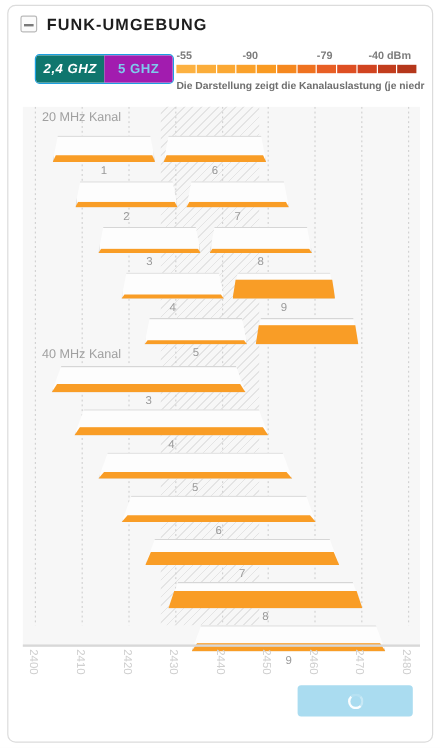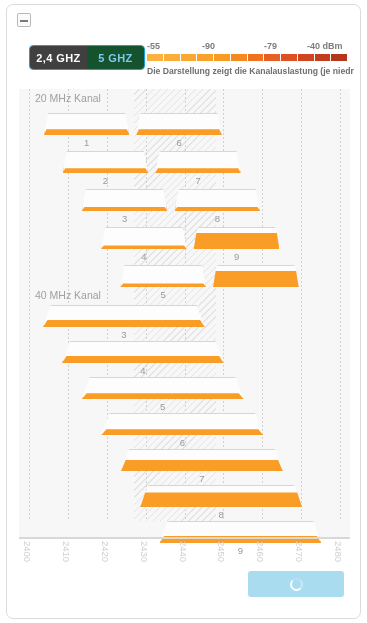--- a/index.html
+++ b/index.html
@@ -43,22 +43,22 @@
     position: absolute; left: 22px; top: 40px;
     width: 116px; height: 25px;
     border: 1px solid #1c9fe0; border-radius: 4px;
     display: flex; overflow: hidden; background: #ffffff;
   }
   .seg {
     flex: 1; display: flex; align-items: center; justify-content: center;
     font-size: 11px; font-weight: bold; letter-spacing: 0.4px;
     cursor: pointer; user-select: none;
   }
-  .seg.active { background: #404040; color: #ffffff; }
-  .seg.inactive { background: #14532d; color: #7fc9ec; }
+  .seg.active { background: #0f766e; color: #ffffff; font-style: italic; }
+  .seg.inactive { background: #a21caf; color: #7fc9ec; }
   
   #legend { position: absolute; left: 140px; top: 36px; width: 205px; }
   #legend-ticks {
     position: relative; height: 13px;
     font-size: 9px; color: #7d7d7d; font-weight: bold;
   }
   #legend-ticks span { position: absolute; top: 0; white-space: nowrap; }
   #legend-bar { display: flex; height: 7px; width: 200px; gap: 1px; }
   #legend-bar i { flex: 1; display: block; }
   #legend-note {
@@ -129,20 +129,21 @@
     border-right-color: rgba(255,255,255,0.35);
   }
 </style>
 </head>
 <body>
 
 <div id="card">
 
   <div id="header">
     <div class="collapse-box"></div>
+    <div id="title">FUNK-UMGEBUNG</div>
   </div>
 
   <div id="toggle">
     <div class="seg active">2,4 GHZ</div>
     <div class="seg inactive">5 GHZ</div>
   </div>
 
   <div id="legend">
     <div id="legend-ticks">
       <span style="left:0px">-55</span>

